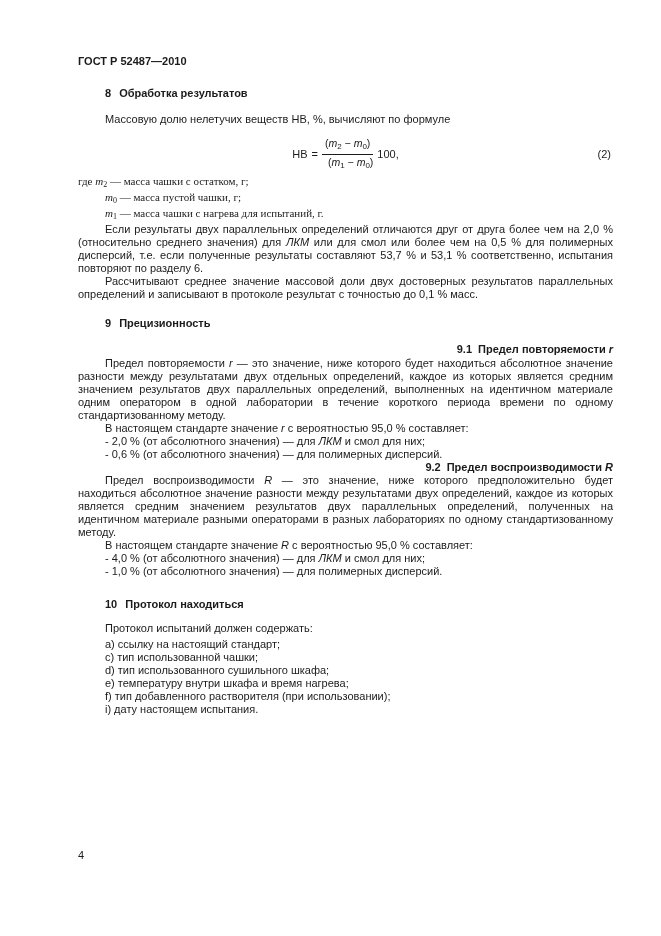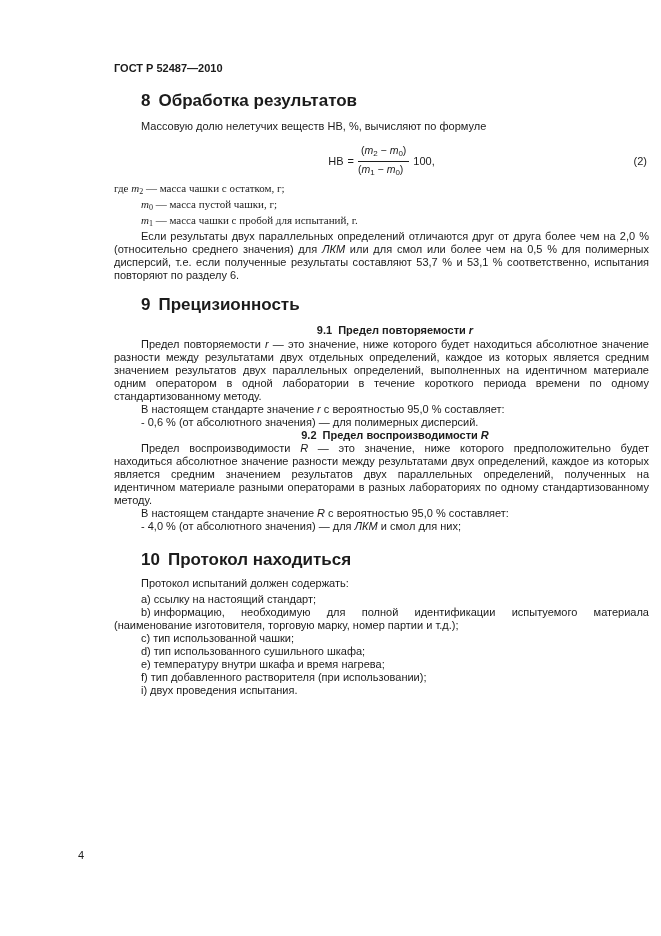--- a/index.html
+++ b/index.html
@@ -5,34 +5,34 @@
   html,body{margin:0;padding:0;background:#ffffff;}
   .page{
     position:relative;
     width:661px;height:936px;
     background:#ffffff;
     color:#1b1b1b;
     font-family:"Liberation Sans","DejaVu Sans",sans-serif;
     font-size:11px;line-height:13px;
     overflow:hidden;
   }
-  .content{position:absolute;left:78px;top:62px;width:535px;margin-left:36px;}
+  .content{position:absolute;left:78px;top:55px;width:535px;}
   .doc-header{font-weight:bold;}
   p{margin:0;text-align:justify;text-indent:27px;}
   .noindent{text-indent:0;font-family:Liberation Serif, serif;}
   .cont{padding-left:27px;}
-  .h-section{font-size:17px;line-height:15px;font-weight:bold;margin:0;padding-left:27px;}
+  .h-section{font-size:11px;line-height:15px;font-weight:bold;margin:0;padding-left:27px;}
   .h-num{margin-right:8px;}
-  .h-sub{font-weight:bold;text-align:center;}
+  .h-sub{font-weight:bold;text-align:right;}
   .h-sub .h-num{margin-right:6px;}
   .h8{margin-top:18px;}
   .intro{margin-top:12px;}
   .formula-row{position:relative;margin-top:9px;height:38px;display:flex;align-items:center;justify-content:center;}
   .formula{display:inline-flex;align-items:center;gap:4px;}
-  .frac{display:inline-flex;flex-direction:column;align-items:flex-start;font-size:10.5px;line-height:12px;}
+  .frac{display:inline-flex;flex-direction:column;align-items:flex-end;font-size:10.5px;line-height:12px;}
   .frac .num{border-bottom:1px solid #1b1b1b;padding:0 3px 1px;}
   .frac .den{padding-top:1px;}
   .eq-num{position:absolute;right:2px;top:50%;transform:translateY(-50%);}
   .where{margin-top:2px;}
   .it{font-style:italic;}
   .sub{font-size:8px;vertical-align:-2px;}
   .h9{margin-top:15px;}
   .sub-first{margin-top:12px;margin-bottom:1px;}
   .h10{margin-top:19px;}
   .intro10{margin-top:10px;margin-bottom:3px;}
@@ -60,47 +60,49 @@
           <span class="den"><span>(</span><span class="it">m</span><span class="sub">1</span><span> − </span><span class="it">m</span><span class="sub">0</span><span>)</span></span>
         </span>
         <span>100,</span>
       </div>
       <span class="eq-num">(2)</span>
     </div>
 
     <div class="where">
       <p class="noindent"><span>где </span><span class="it">m</span><span class="sub">2</span><span> — масса чашки с остатком, г;</span></p>
       <p class="noindent cont"><span class="it">m</span><span class="sub">0</span><span> — масса пустой чашки, г;</span></p>
-      <p class="noindent cont"><span class="it">m</span><span class="sub">1</span><span> — масса чашки с пробой для испытаний, г.</span></p>
+      <p class="noindent cont"><span class="it">m</span><span class="sub">1</span><span> — масса чашки с нагрева для испытаний, г.</span></p>
     </div>
 
     <p><span>Если результаты двух параллельных определений отличаются друг от друга более чем на 2,0 % (относительно среднего значения) для </span><span class="it">ЛКМ</span><span> или для смол или более чем на 0,5 % для полимерных дисперсий, т.е. если полученные результаты составляют 53,7 % и 53,1 % соответственно, испытания повторяют по разделу 6.</span></p>
+    <p>Рассчитывают среднее значение массовой доли двух достоверных результатов параллельных определений и записывают в протоколе результат с точностью до 0,1 % масс.</p>
 
     <h2 class="h-section h9"><span class="h-num">9</span><span>Прецизионность</span></h2>
 
     <p class="h-sub sub-first"><span class="h-num">9.1</span><span><span>Предел повторяемости </span><span class="it">r</span></span></p>
     <p><span>Предел повторяемости </span><span class="it">r</span><span> — это значение, ниже которого будет находиться абсолютное значение разности между результатами двух отдельных определений, каждое из которых является средним значением результатов двух параллельных определений, выполненных на идентичном материале одним оператором в одной лаборатории в течение короткого периода времени по одному стандартизованному методу.</span></p>
     <p><span>В настоящем стандарте значение </span><span class="it">r</span><span> с вероятностью 95,0 % составляет:</span></p>
+    <p><span>- 2,0 % (от абсолютного значения) — для </span><span class="it">ЛКМ</span><span> и смол для них;</span></p>
     <p><span>- 0,6 % (от абсолютного значения) — для полимерных дисперсий.</span></p>
 
     <p class="h-sub"><span class="h-num">9.2</span><span><span>Предел воспроизводимости </span><span class="it">R</span></span></p>
     <p><span>Предел воспроизводимости </span><span class="it">R</span><span> — это значение, ниже которого предположительно будет находиться абсолютное значение разности между результатами двух определений, каждое из которых является средним значением результатов двух параллельных определений, полученных на идентичном материале разными операторами в разных лабораториях по одному стандартизованному методу.</span></p>
     <p><span>В настоящем стандарте значение </span><span class="it">R</span><span> с вероятностью 95,0 % составляет:</span></p>
     <p><span>- 4,0 % (от абсолютного значения) — для </span><span class="it">ЛКМ</span><span> и смол для них;</span></p>
+    <p><span>- 1,0 % (от абсолютного значения) — для полимерных дисперсий.</span></p>
 
     <h2 class="h-section h10"><span class="h-num">10</span><span>Протокол находиться</span></h2>
 
     <p class="intro10">Протокол испытаний должен содержать:</p>
 
     <div>
       <p><span class="item-label">a)</span><span>ссылку на настоящий стандарт;</span></p>
-      <p><span class="item-label">b)</span><span>информацию, необходимую для полной идентификации испытуемого материала (наименование изготовителя, торговую марку, номер партии и т.д.);</span></p>
       <p><span class="item-label">c)</span><span>тип использованной чашки;</span></p>
       <p><span class="item-label">d)</span><span>тип использованного сушильного шкафа;</span></p>
       <p><span class="item-label">e)</span><span>температуру внутри шкафа и время нагрева;</span></p>
       <p><span class="item-label">f)</span><span>тип добавленного растворителя (при использовании);</span></p>
-      <p><span class="item-label">i)</span><span>двух проведения испытания.</span></p>
+      <p><span class="item-label">i)</span><span>дату настоящем испытания.</span></p>
     </div>
 
   </div>
 
   <div class="page-number">4</div>
 </div>
 
 </body></html>

